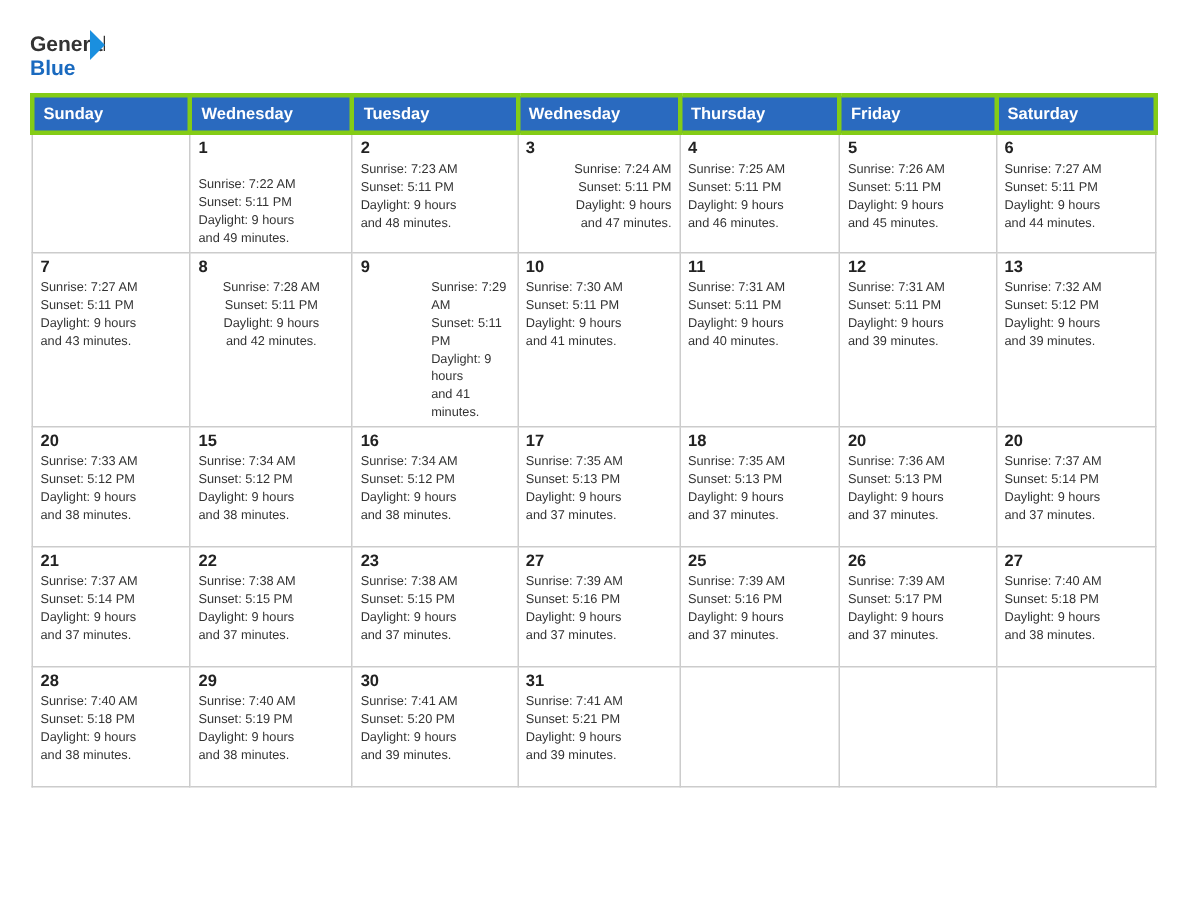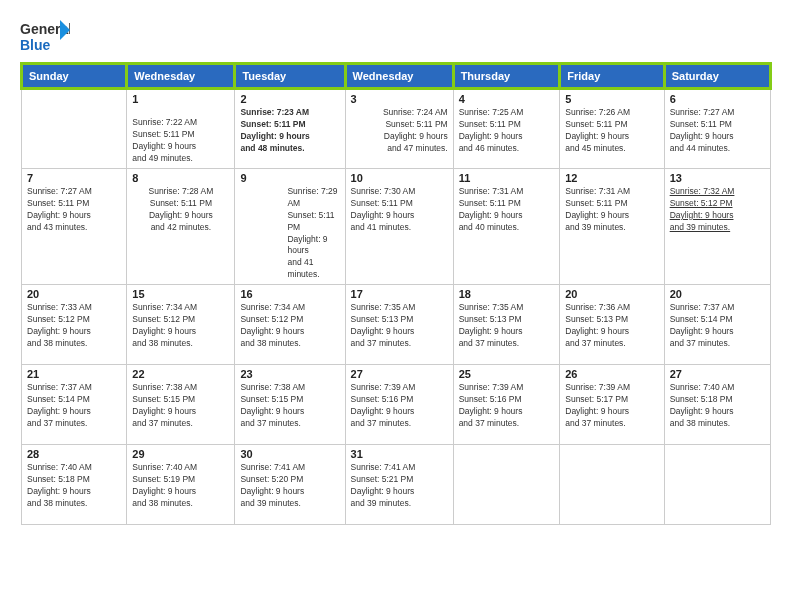--- a/index.html
+++ b/index.html
@@ -115,21 +115,21 @@
           <td class="empty-cell"></td>
           <td>
             <span class="day-num">1</span>
             <div class="day-info" style="white-space: pre-line; margin-top: 12px;">Sunrise: 7:22 AM
 Sunset: 5:11 PM
 Daylight: 9 hours
 and 49 minutes.</div>
           </td>
           <td>
             <span class="day-num">2</span>
-            <div class="day-info" style="white-space: pre-line; font-weight: bold;">Sunrise: 7:23 AM
+            <div class="day-info" style="white-space: pre-line;">Sunrise: 7:23 AM
 Sunset: 5:11 PM
 Daylight: 9 hours
 and 48 minutes.</div>
           </td>
           <td>
             <span class="day-num">3</span>
             <div class="day-info" style="white-space: pre-line; text-align: right;">Sunrise: 7:24 AM
 Sunset: 5:11 PM
 Daylight: 9 hours
 and 47 minutes.</div>
@@ -194,21 +194,21 @@
           </td>
           <td>
             <span class="day-num">12</span>
             <div class="day-info" style="white-space: pre-line;">Sunrise: 7:31 AM
 Sunset: 5:11 PM
 Daylight: 9 hours
 and 39 minutes.</div>
           </td>
           <td>
             <span class="day-num">13</span>
-            <div class="day-info" style="white-space: pre-line; text-decoration: underline;">Sunrise: 7:32 AM
+            <div class="day-info" style="white-space: pre-line;">Sunrise: 7:32 AM
 Sunset: 5:12 PM
 Daylight: 9 hours
 and 39 minutes.</div>
           </td>
         </tr>
         <tr>
           <td>
             <span class="day-num">20</span>
             <div class="day-info" style="white-space: pre-line;">Sunrise: 7:33 AM
 Sunset: 5:12 PM

